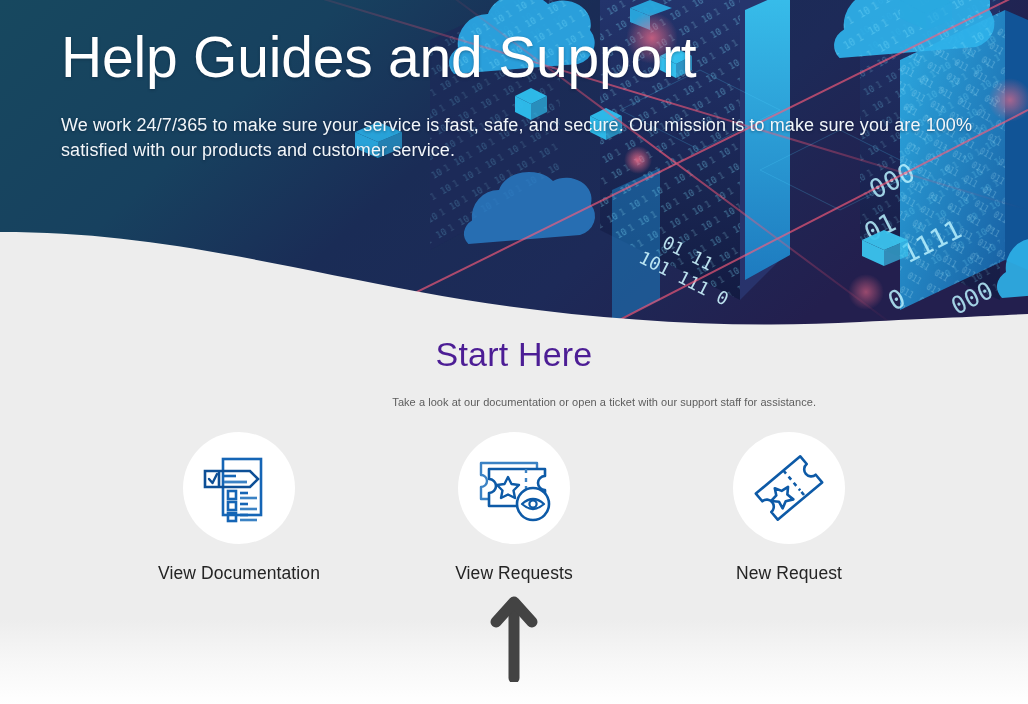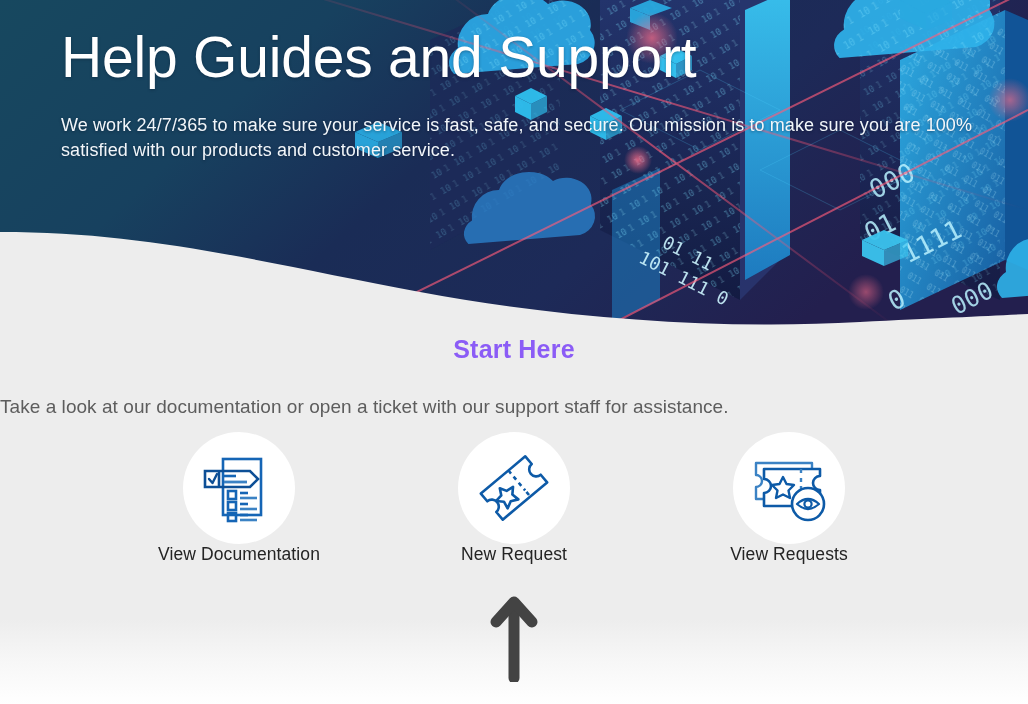--- a/index.html
+++ b/index.html
@@ -37,42 +37,42 @@
   .hero-sub{
     position:absolute; left:49px; top:113px; width:915px;
     font-size:18px; font-weight:400; color:#f2f6fa;
     line-height:1.37; letter-spacing:.1px;
     text-shadow:0 1px 3px rgba(0,20,40,.45);
   }
 
   
   .start-title{
     position:absolute; left:0; top:335px; width:1028px; text-align:center;
-    font-size:25px; font-weight:700; color:#8b5cf6; letter-spacing:.2px;
+    font-size:34px; font-weight:400; color:#4c1d95; letter-spacing:.2px;
   }
   .start-sub{
-    position:absolute; left:0; top:396px; width:816px; text-align:left;
-    font-size:19px; font-weight:400; color:#5d5d5d; letter-spacing:.05px;
+    position:absolute; left:0; top:396px; width:816px; text-align:right;
+    font-size:11px; font-weight:400; color:#5d5d5d; letter-spacing:.05px;
   }
 
   
   .tiles{
     position:absolute; left:0; top:432px; width:1028px;
     display:flex; justify-content:center; align-items:flex-start;
   }
   .tile{
     width:275px; display:flex; flex-direction:column; align-items:center;
     cursor:pointer;
   }
   .tile-circle{
     width:112px; height:112px; border-radius:50%; background:#ffffff;
     display:flex; align-items:center; justify-content:center;
   }
   .tile-label{
-    font-size:17.5px; font-weight:400; color:#242424;
+    margin-top:19px; font-size:17.5px; font-weight:400; color:#242424;
     letter-spacing:.1px; text-align:center;
   }
 
   
   .arrow-annot{
     position:absolute; left:489px; top:592px; width:50px; height:90px; z-index:30;
   }
 </style>
 </head>
 <body>
@@ -270,20 +270,44 @@
             <rect x="28" y="53" width="8" height="8"></rect>
             <line x1="40" y1="55" x2="48" y2="55" stroke="#1565b5"></line>
             <line x1="40" y1="60" x2="57" y2="60" stroke="#3b82c4"></line>
             <rect x="28" y="64" width="8" height="8"></rect>
             <line x1="40" y1="66" x2="48" y2="66" stroke="#1565b5"></line>
             <line x1="40" y1="71" x2="57" y2="71" stroke="#3b82c4"></line>
           </g>
         </svg>
       </div>
       <div class="tile-label">View Documentation</div>
+    </div>
+
+    <div class="tile">
+      <div class="tile-circle">
+        <svg width="78" height="78" viewBox="0 0 78 78">
+          <g fill="none" stroke-linejoin="round">
+
+            <path d="M6 14 L62 14 L62 20 a6 6 0 0 0 0 12 L62 50 L6 50 L6 38
+                     a6 6 0 0 0 0 -12 Z" stroke="#3b82c4" stroke-width="2.4"></path>
+
+            <path d="M14 20 L70 20 L70 27 a7 7 0 0 0 0 14 L70 57 L14 57 L14 44
+                     a7 7 0 0 0 0 -14 Z" fill="#ffffff" stroke="#0d5aa7" stroke-width="2.6"></path>
+            <line x1="51" y1="20" x2="51" y2="26" stroke="#3b82c4" stroke-width="2.4" stroke-dasharray="4 4"></line>
+            <line x1="51" y1="29" x2="51" y2="48" stroke="#3b82c4" stroke-width="2.4" stroke-dasharray="4 4"></line>
+            <line x1="51" y1="51" x2="51" y2="57" stroke="#3b82c4" stroke-width="2.4" stroke-dasharray="4 4"></line>
+            <polygon points="33,28 36.5,35 44,36 38.5,41.5 40,49 33,45.5 26,49 27.5,41.5 22,36 29.5,35" stroke="#0d5aa7" stroke-width="2.4"></polygon>
+
+            <circle cx="58" cy="55" r="16" fill="#ffffff" stroke="#0d5aa7" stroke-width="2.6"></circle>
+            <path d="M47 55 q11 -10 22 0 q-11 10 -22 0 Z" stroke="#0d5aa7" stroke-width="2.2"></path>
+            <circle cx="58" cy="55" r="3.6" stroke="#0d5aa7" stroke-width="2.2"></circle>
+          </g>
+        </svg>
+      </div>
+      <div class="tile-label">View Requests</div>
     </div>
 
     <div class="tile">
       <div class="tile-circle">
         <svg width="78" height="78" viewBox="0 0 78 78">
           <g transform="rotate(-40 39 39)">
             <g fill="none" stroke="#0d5aa7" stroke-width="2.6" stroke-linejoin="round">
               <path d="M10 22 L68 22 L68 32
                        a7 7 0 0 0 0 14 L68 56 L10 56 L10 46
                        a7 7 0 0 0 0 -14 Z"></path>
@@ -291,44 +315,20 @@
               <line x1="46" y1="30" x2="46" y2="48" stroke-dasharray="4 4"></line>
               <line x1="46" y1="50" x2="46" y2="56" stroke-dasharray="4 4"></line>
               <polygon points="28,30 31.5,36.5 39,37.5 33.5,43 35,50.5 28,47 21,50.5 22.5,43 17,37.5 24.5,36.5"></polygon>
             </g>
           </g>
         </svg>
       </div>
       <div class="tile-label">New Request</div>
     </div>
 
-    <div class="tile">
-      <div class="tile-circle">
-        <svg width="78" height="78" viewBox="0 0 78 78">
-          <g fill="none" stroke-linejoin="round">
-
-            <path d="M6 14 L62 14 L62 20 a6 6 0 0 0 0 12 L62 50 L6 50 L6 38
-                     a6 6 0 0 0 0 -12 Z" stroke="#3b82c4" stroke-width="2.4"></path>
-
-            <path d="M14 20 L70 20 L70 27 a7 7 0 0 0 0 14 L70 57 L14 57 L14 44
-                     a7 7 0 0 0 0 -14 Z" fill="#ffffff" stroke="#0d5aa7" stroke-width="2.6"></path>
-            <line x1="51" y1="20" x2="51" y2="26" stroke="#3b82c4" stroke-width="2.4" stroke-dasharray="4 4"></line>
-            <line x1="51" y1="29" x2="51" y2="48" stroke="#3b82c4" stroke-width="2.4" stroke-dasharray="4 4"></line>
-            <line x1="51" y1="51" x2="51" y2="57" stroke="#3b82c4" stroke-width="2.4" stroke-dasharray="4 4"></line>
-            <polygon points="33,28 36.5,35 44,36 38.5,41.5 40,49 33,45.5 26,49 27.5,41.5 22,36 29.5,35" stroke="#0d5aa7" stroke-width="2.4"></polygon>
-
-            <circle cx="58" cy="55" r="16" fill="#ffffff" stroke="#0d5aa7" stroke-width="2.6"></circle>
-            <path d="M47 55 q11 -10 22 0 q-11 10 -22 0 Z" stroke="#0d5aa7" stroke-width="2.2"></path>
-            <circle cx="58" cy="55" r="3.6" stroke="#0d5aa7" stroke-width="2.2"></circle>
-          </g>
-        </svg>
-      </div>
-      <div class="tile-label">View Requests</div>
-    </div>
-
   </div>
 
   <svg class="arrow-annot" width="50" height="90" viewBox="0 0 50 90">
     <g stroke="#434343" stroke-width="11" stroke-linecap="round" fill="none">
       <line x1="25" y1="86" x2="25" y2="12"></line>
       <polyline points="7,30 25,10 43,30" stroke-linejoin="round"></polyline>
     </g>
   </svg>
 
 </div>

